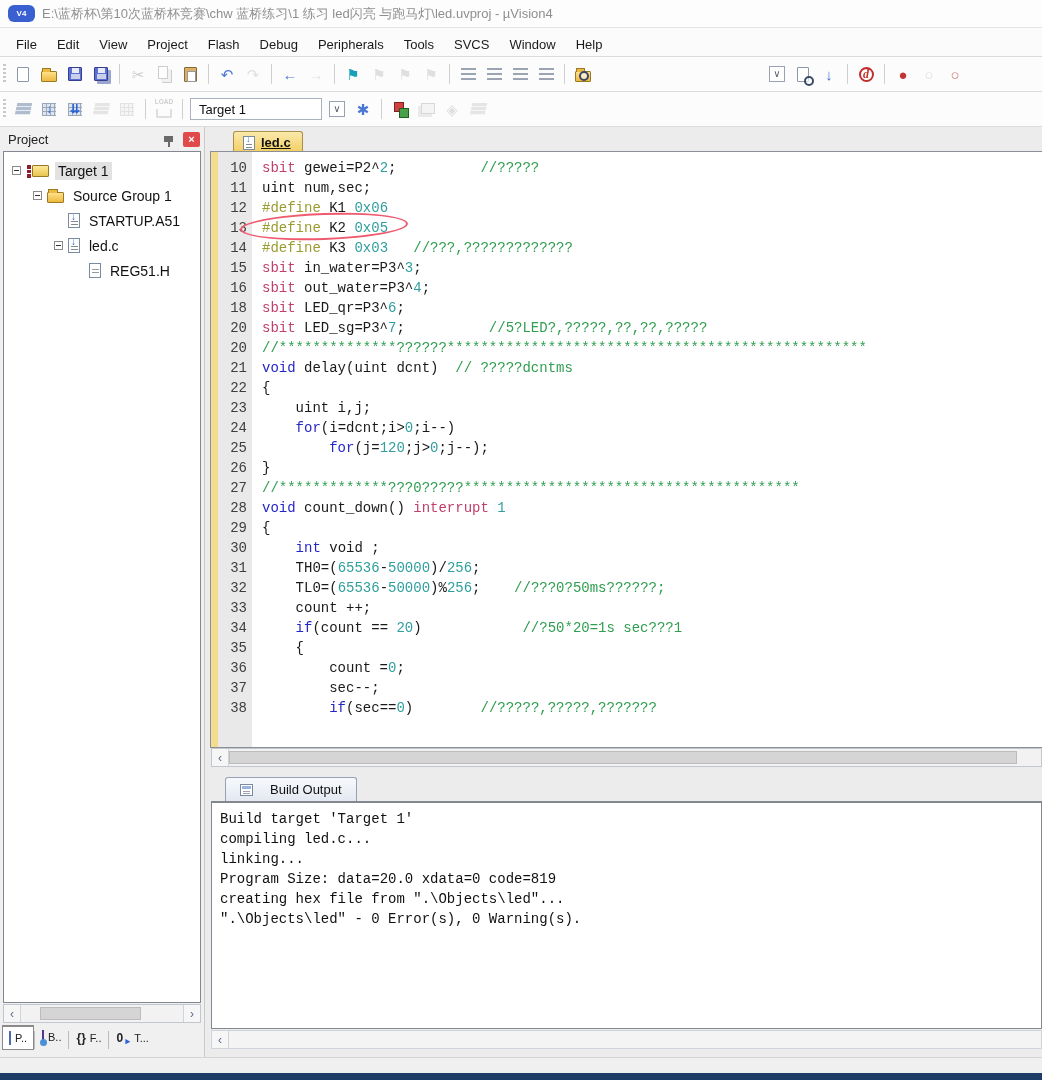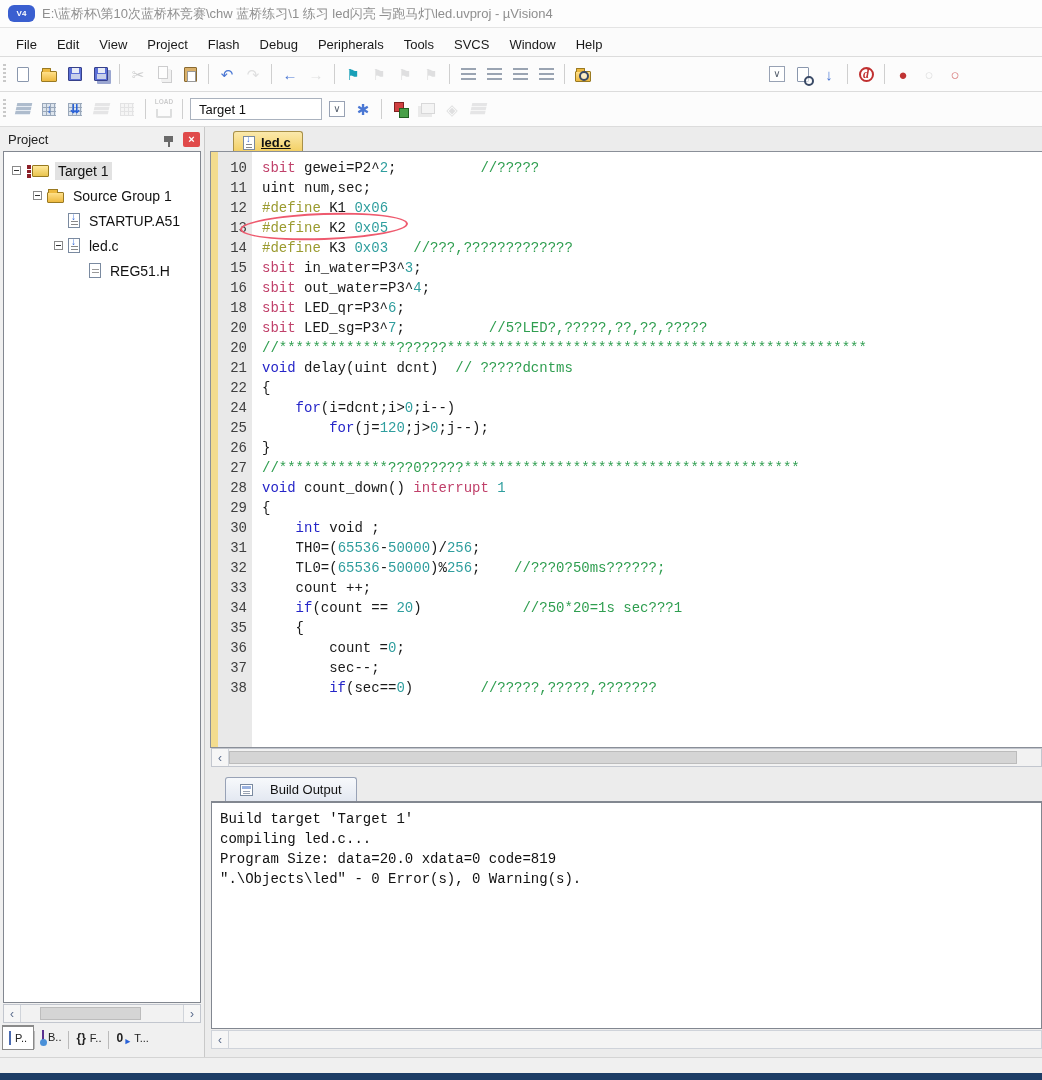--- a/index.html
+++ b/index.html
@@ -369,20 +369,21 @@
         <div class="cl"><span class="g">12</span><span class="c"><span class="sy-di">#define</span><span class="sy-pl"> K1 </span><span class="sy-nu">0x06</span></span></div>
         <div class="cl"><span class="g">13</span><span class="c"><span class="sy-di">#define</span><span class="sy-pl"> K2 </span><span class="sy-nu">0x05</span></span></div>
         <div class="cl"><span class="g">14</span><span class="c"><span class="sy-di">#define</span><span class="sy-pl"> K3 </span><span class="sy-nu">0x03</span><span class="sy-pl">   </span><span class="sy-cm">//???,?????????????</span></span></div>
         <div class="cl"><span class="g">15</span><span class="c"><span class="sy-k2">sbit</span><span class="sy-pl"> in_water=P3^</span><span class="sy-nu">3</span><span class="sy-pl">;</span></span></div>
         <div class="cl"><span class="g">16</span><span class="c"><span class="sy-k2">sbit</span><span class="sy-pl"> out_water=P3^</span><span class="sy-nu">4</span><span class="sy-pl">;</span></span></div>
         <div class="cl"><span class="g">18</span><span class="c"><span class="sy-k2">sbit</span><span class="sy-pl"> LED_qr=P3^</span><span class="sy-nu">6</span><span class="sy-pl">;</span></span></div>
         <div class="cl"><span class="g">20</span><span class="c"><span class="sy-k2">sbit</span><span class="sy-pl"> LED_sg=P3^</span><span class="sy-nu">7</span><span class="sy-pl">;          </span><span class="sy-cm">//5?LED?,?????,??,??,?????</span></span></div>
         <div class="cl"><span class="g">20</span><span class="c"><span class="sy-cm">//**************??????**************************************************</span></span></div>
         <div class="cl"><span class="g">21</span><span class="c"><span class="sy-kw">void</span><span class="sy-pl"> delay(uint dcnt)  </span><span class="sy-cm">// ?????dcntms</span></span></div>
         <div class="cl"><span class="g">22</span><span class="c"><span class="sy-pl">{</span></span></div>
+        <div class="cl"><span class="g">23</span><span class="c"><span class="sy-pl">    uint i,j;</span></span></div>
         <div class="cl"><span class="g">24</span><span class="c"><span class="sy-pl">    </span><span class="sy-kw">for</span><span class="sy-pl">(i=dcnt;i&gt;</span><span class="sy-nu">0</span><span class="sy-pl">;i--)</span></span></div>
         <div class="cl"><span class="g">25</span><span class="c"><span class="sy-pl">        </span><span class="sy-kw">for</span><span class="sy-pl">(j=</span><span class="sy-nu">120</span><span class="sy-pl">;j&gt;</span><span class="sy-nu">0</span><span class="sy-pl">;j--);</span></span></div>
         <div class="cl"><span class="g">26</span><span class="c"><span class="sy-pl">}</span></span></div>
         <div class="cl"><span class="g">27</span><span class="c"><span class="sy-cm">//*************???0?????****************************************</span></span></div>
         <div class="cl"><span class="g">28</span><span class="c"><span class="sy-kw">void</span><span class="sy-pl"> count_down() </span><span class="sy-k2">interrupt</span><span class="sy-pl"> </span><span class="sy-nu">1</span></span></div>
         <div class="cl"><span class="g">29</span><span class="c"><span class="sy-pl">{</span></span></div>
         <div class="cl"><span class="g">30</span><span class="c"><span class="sy-pl">    </span><span class="sy-kw">int</span><span class="sy-pl"> void ;</span></span></div>
         <div class="cl"><span class="g">31</span><span class="c"><span class="sy-pl">    TH0=(</span><span class="sy-nu">65536</span><span class="sy-pl">-</span><span class="sy-nu">50000</span><span class="sy-pl">)/</span><span class="sy-nu">256</span><span class="sy-pl">;</span></span></div>
         <div class="cl"><span class="g">32</span><span class="c"><span class="sy-pl">    TL0=(</span><span class="sy-nu">65536</span><span class="sy-pl">-</span><span class="sy-nu">50000</span><span class="sy-pl">)%</span><span class="sy-nu">256</span><span class="sy-pl">;    </span><span class="sy-cm">//???0?50ms??????;</span></span></div>
         <div class="cl"><span class="g">33</span><span class="c"><span class="sy-pl">    count ++;</span></span></div>
@@ -402,21 +403,23 @@
     <div class="gap8"></div>
     <div class="btabbar">
       <div class="btab">
         <span class="ic-bo"></span>
         <span>Build Output</span>
       </div>
     </div>
     <div class="buildbox" id="buildbox">
         <div class="bline">Build target 'Target 1'</div>
         <div class="bline">compiling led.c...</div>
+        <div class="bline">linking...</div>
         <div class="bline">Program Size: data=20.0 xdata=0 code=819</div>
+        <div class="bline">creating hex file from ".\Objects\led"...</div>
         <div class="bline">".\Objects\led" - 0 Error(s), 0 Warning(s).</div>
       </div>
     <div class="bstrip">
       <div class="hs-btn l">‹</div>
       <div class="hs-track"></div>
     </div>
   </div>
 </div>
 
 <div class="statusbar"></div>

